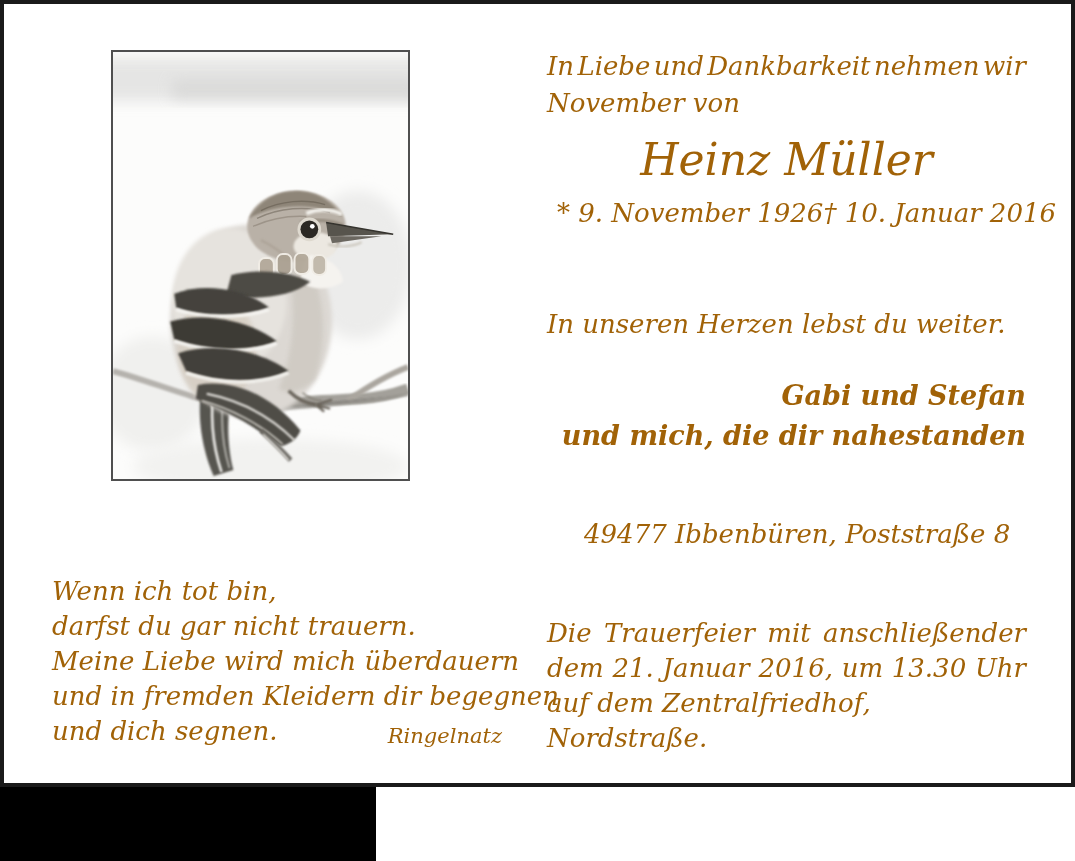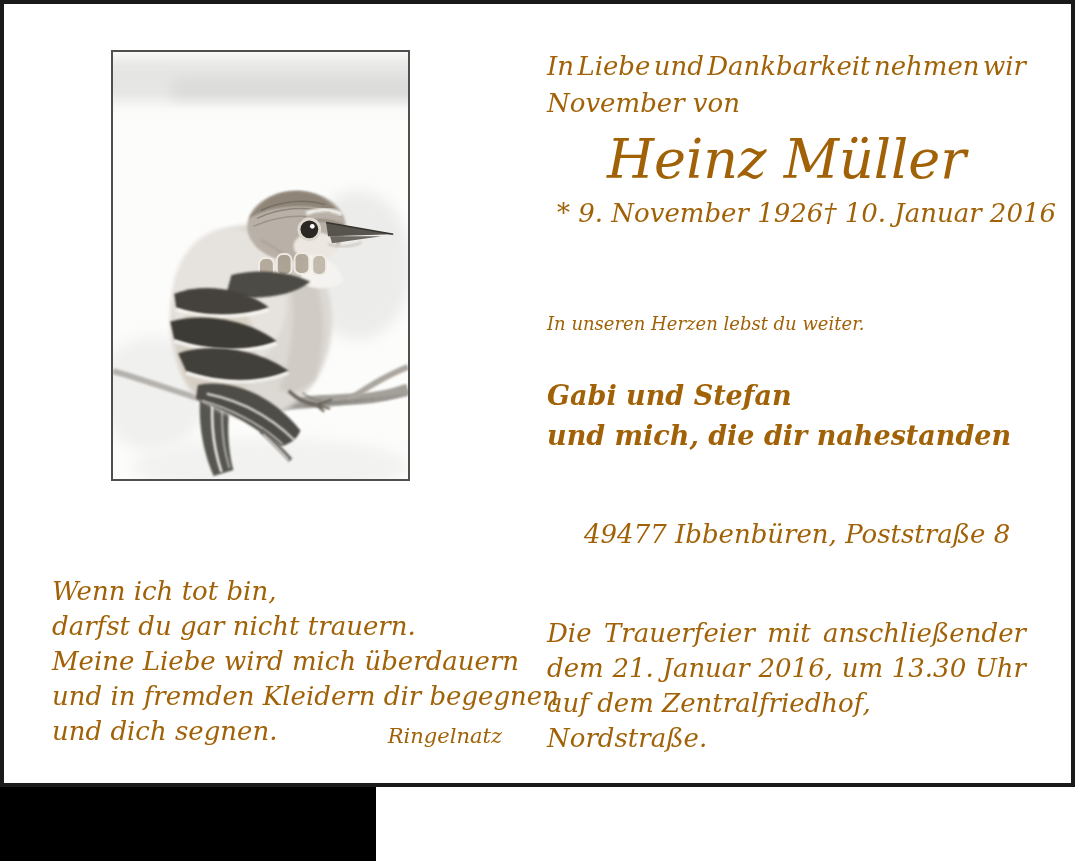--- a/index.html
+++ b/index.html
@@ -36,39 +36,39 @@
     position: absolute;
     left: 543px; top: 44px;
     width: 479px;
   }
   .right-col > div { position: absolute; width: 100%; }
 
   .intro { top: 0; font-size: 26px; line-height: 37px; }
   .jline { display: flex; justify-content: space-between; }
   .name-block {
     top: 82px;
-    font-size: 54px;
+    font-size: 44px;
     line-height: 60px;
     text-align: center;
     white-space: nowrap;
     font-style: italic;
   }
   .dates {
     top: 148px;
     font-size: 26px;
     line-height: 34px;
     display: flex;
     justify-content: space-between;
     padding-left: 10px;
     padding-right: 6px;
     box-sizing: border-box;
     white-space: nowrap;
   }
-  .epitaph { top: 258px; font-size: 18px; line-height: 36px; white-space: nowrap; }
-  .mourners { top: 328px; font-size: 27px; line-height: 40px; font-weight: bold; }
+  .epitaph { top: 258px; font-size: 26px; line-height: 36px; white-space: nowrap; }
+  .mourners { top: 328px; font-size: 27px; line-height: 40px; font-weight: bold; text-align: right; }
   .mourners div { white-space: nowrap; }
   .address { top: 468px; font-size: 26px; line-height: 36px; white-space: nowrap; margin-left: 37px; }
   .funeral { top: 568px; font-size: 26px; line-height: 35px; }
 
   .poem {
     position: absolute;
     left: 48px; top: 570px;
     width: 452px;
     font-size: 26px;
     line-height: 35px;

